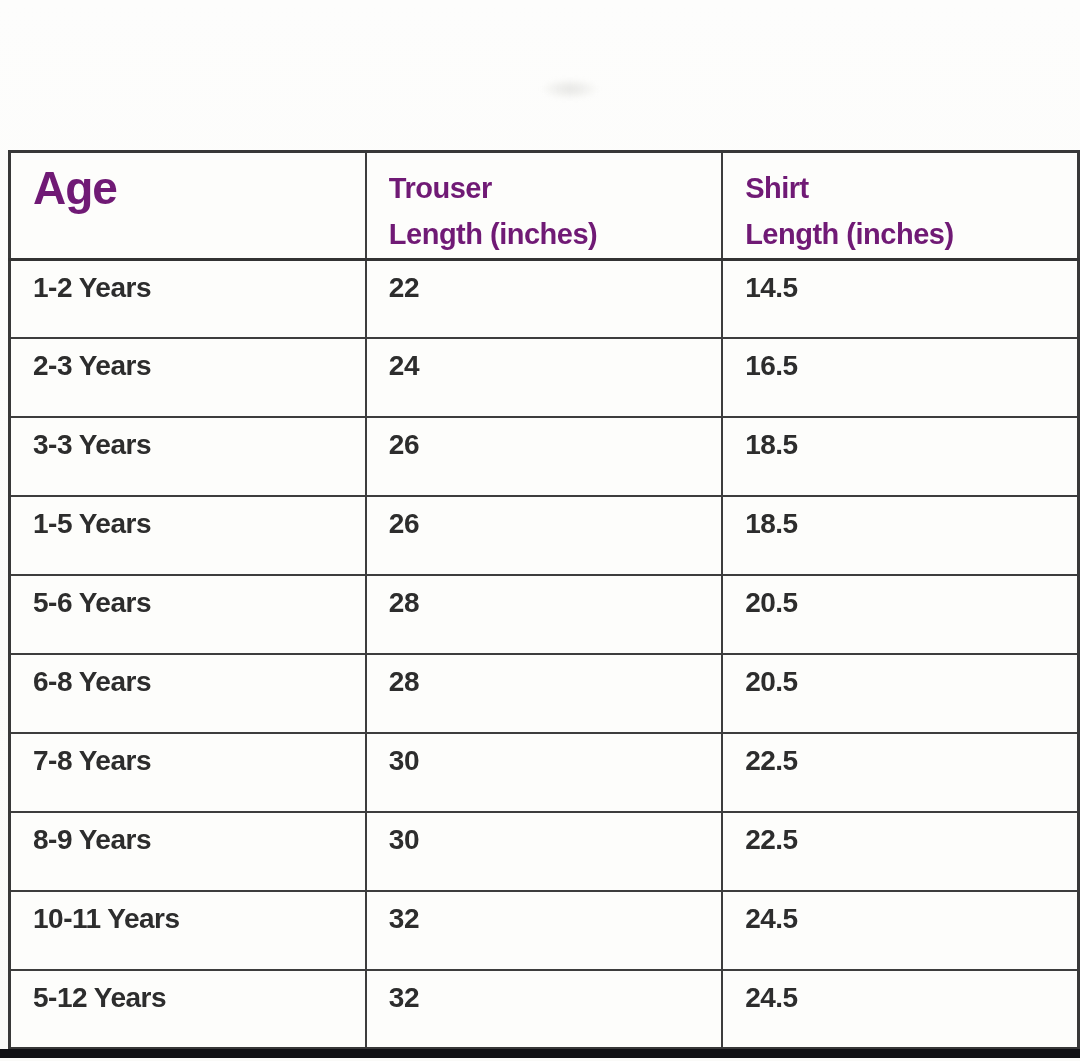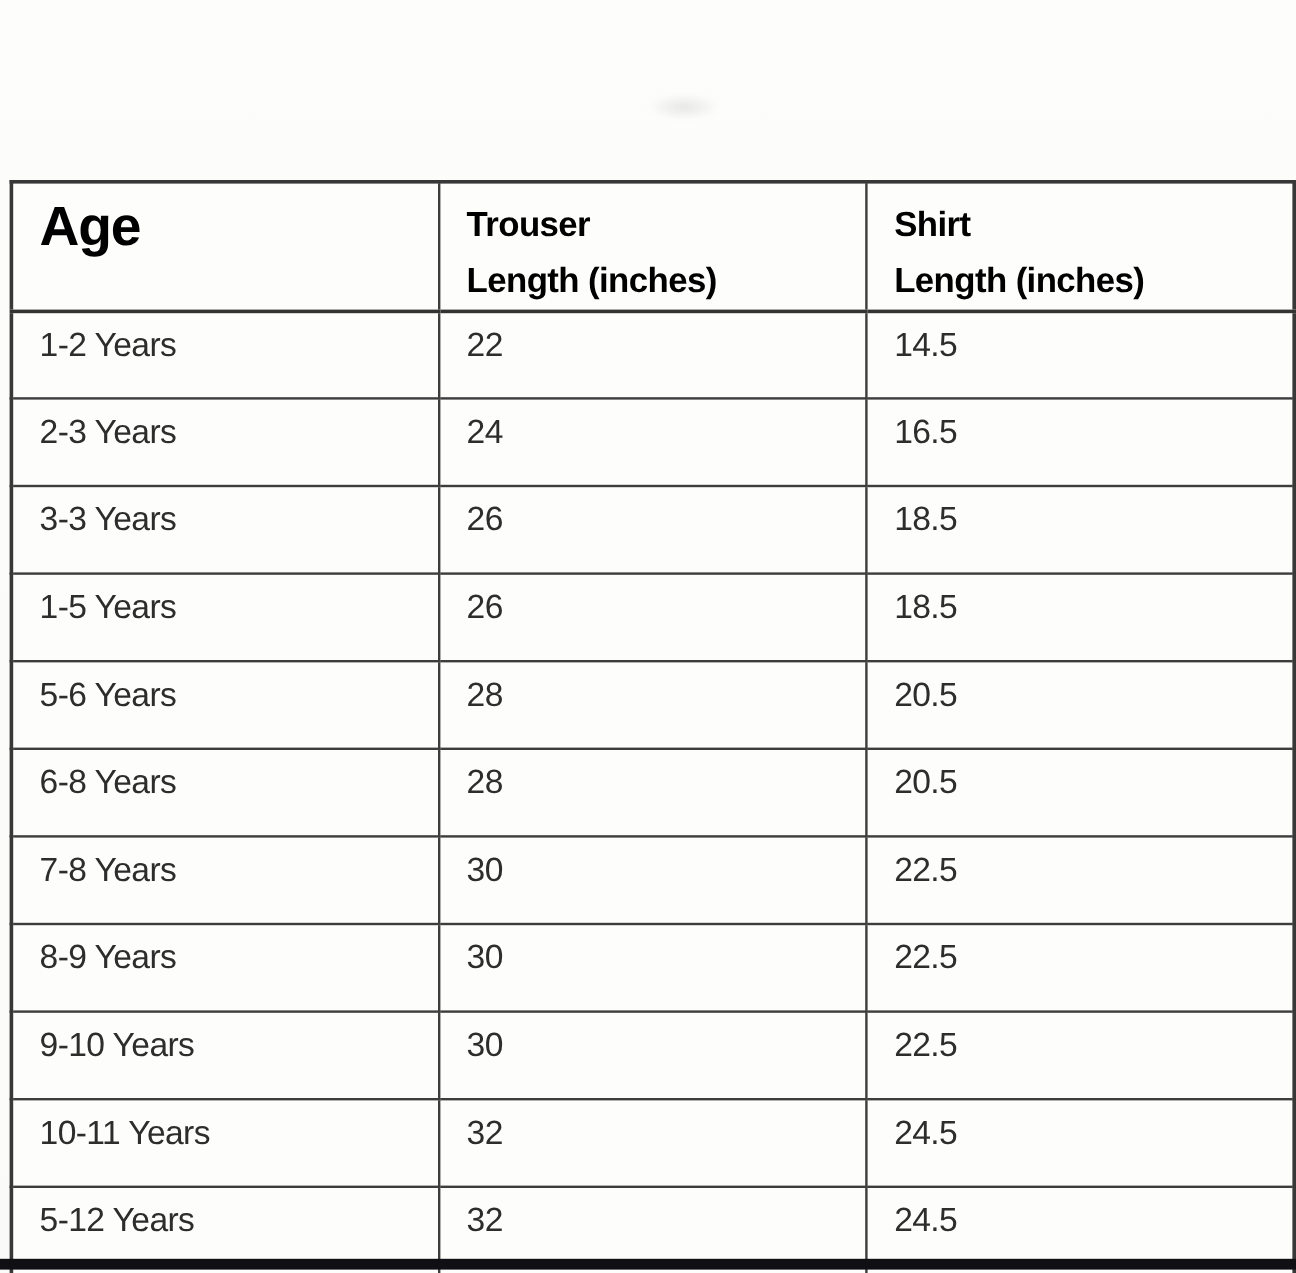--- a/index.html
+++ b/index.html
@@ -38,38 +38,38 @@
     vertical-align: top;
     text-align: left;
     padding-left: 22px;
     letter-spacing: -0.5px;
     background: #fdfdfb;
   }
   .size-table thead tr { height: 98px; }
   .size-table thead th {
     border-bottom: 3px solid #333333;
     font-weight: bold;
-    color: #000000;
+    color: #701a75;
     font-size: 29px;
     padding-top: 12px;
     line-height: 1.6;
   }
   .size-table thead th.age-h {
     font-size: 46px;
     padding-top: 8px;
     line-height: 1.2;
     letter-spacing: -1px;
   }
   .hline { display: block; }
   .size-table tbody tr { height: 73px; }
   .size-table tbody td {
     font-size: 28px;
     color: #2d2d2d;
     padding-top: 11px;
-    font-weight: 400;
+    font-weight: 700;
   }
   .bottom-bar {
     position: absolute;
     left: 0;
     bottom: 3px;
     width: 1080px;
     height: 9px;
     background: #101014;
   }
 </style>
@@ -134,25 +134,20 @@
         <td>7-8 Years</td>
         <td>30</td>
         <td>22.5</td>
       </tr>
       <tr>
         <td>8-9 Years</td>
         <td>30</td>
         <td>22.5</td>
       </tr>
       <tr>
-        <td>9-10 Years</td>
-        <td>30</td>
-        <td>22.5</td>
-      </tr>
-      <tr>
         <td>10-11 Years</td>
         <td>32</td>
         <td>24.5</td>
       </tr>
       <tr>
         <td>5-12 Years</td>
         <td>32</td>
         <td>24.5</td>
       </tr>
     </tbody>

